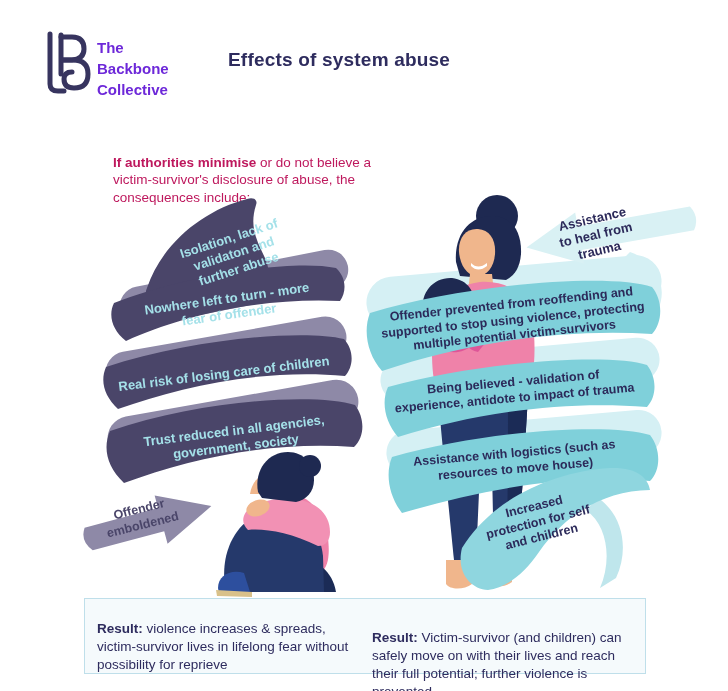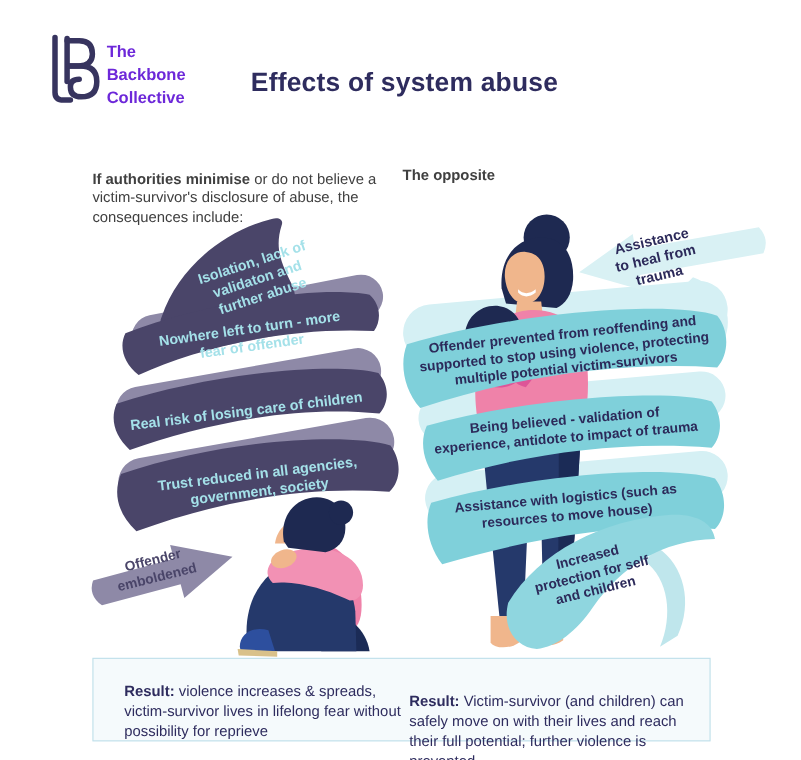--- a/index.html
+++ b/index.html
@@ -6,23 +6,23 @@
   body{
     width:728px;height:691px;position:relative;overflow:hidden;
     background:#ffffff;
     font-family:"Liberation Sans", sans-serif;
     color:#2E2C5E;
   }
   .abs{position:absolute;}
   
   .logo-wrap{left:44px;top:30px;width:230px;height:70px;}
   .logo-text{left:97px;top:37px;font-size:15px;line-height:21px;font-weight:700;color:#6d28d9;white-space:pre-line;}
-  .page-title{left:228px;top:62px;font-size:24px;font-weight:bold;color:#2E2C5E;letter-spacing:.2px;}
+  .page-title{left:228px;top:49px;font-size:19px;font-weight:bold;color:#2E2C5E;letter-spacing:.2px;}
   
-  .intro{font-size:13.5px;line-height:1.32;color:#404040;}
+  .intro{font-size:13.5px;line-height:1.32;color:#be185d;margin-left:29px;}
   .intro b{font-weight:bold;}
   .intro-left{left:84px;top:140px;width:272px;}
   .intro-right{left:366px;top:137px;width:290px;}
   .intro-right b{display:block;}
   
   .band-label{
     position:absolute;text-align:center;font-weight:bold;
     white-space:pre-line;line-height:1.24;z-index:5;pointer-events:none;
   }
   .dark-band-label{color:#A4E1E9;font-size:13px;}
@@ -36,21 +36,21 @@
   .r2{left:352px;top:297px;width:322px;transform:rotate(-6deg);}
   .r3{left:363px;top:375px;width:302px;transform:rotate(-5deg);}
   .r4{left:369px;top:446px;width:292px;transform:rotate(-5deg);}
   .r5{left:452px;top:499px;width:172px;transform:rotate(-14deg);}
   
   .result-box{
     left:84px;top:598px;width:562px;height:76px;
     background:#F5FAFC;border:1px solid #BFDFEA;box-sizing:border-box;
   }
   .result-text{font-size:13.5px;line-height:1.34;color:#2E2C5E;}
-  .result-left{left:97px;top:606px;width:254px;margin-left:16px;}
+  .result-left{left:97px;top:606px;width:254px;}
   .result-right{left:372px;top:615px;width:268px;}
   svg{display:block;}
   #art{left:0;top:0;z-index:1;}
 </style>
 </head>
 <body>
 
 <svg id="art" class="abs" width="728" height="691" viewBox="0 0 728 691">
 
   <g>
@@ -135,21 +135,21 @@
     </g>
   </svg>
 </div>
 <div class="abs logo-text">The
 Backbone
 Collective</div>
 <div class="abs page-title">Effects of system abuse</div>
 
 <p class="abs intro intro-left"><b>If authorities minimise</b><span> or do not believe a victim-survivor's disclosure of abuse, the consequences include:</span></p>
 
-<p class="abs intro intro-right"><b>The opposite</b></p>
+<p class="abs intro intro-right"></p>
 
 <div class="band-label dark-band-label l1">Isolation, lack of
 validaton and
 further abuse</div>
 <div class="band-label dark-band-label l2">Nowhere left to turn - more
 fear of offender</div>
 <div class="band-label dark-band-label l3">Real risk of losing care of children</div>
 <div class="band-label dark-band-label l4">Trust reduced in all agencies,
 government, society</div>
 <div class="band-label l5">Offender

